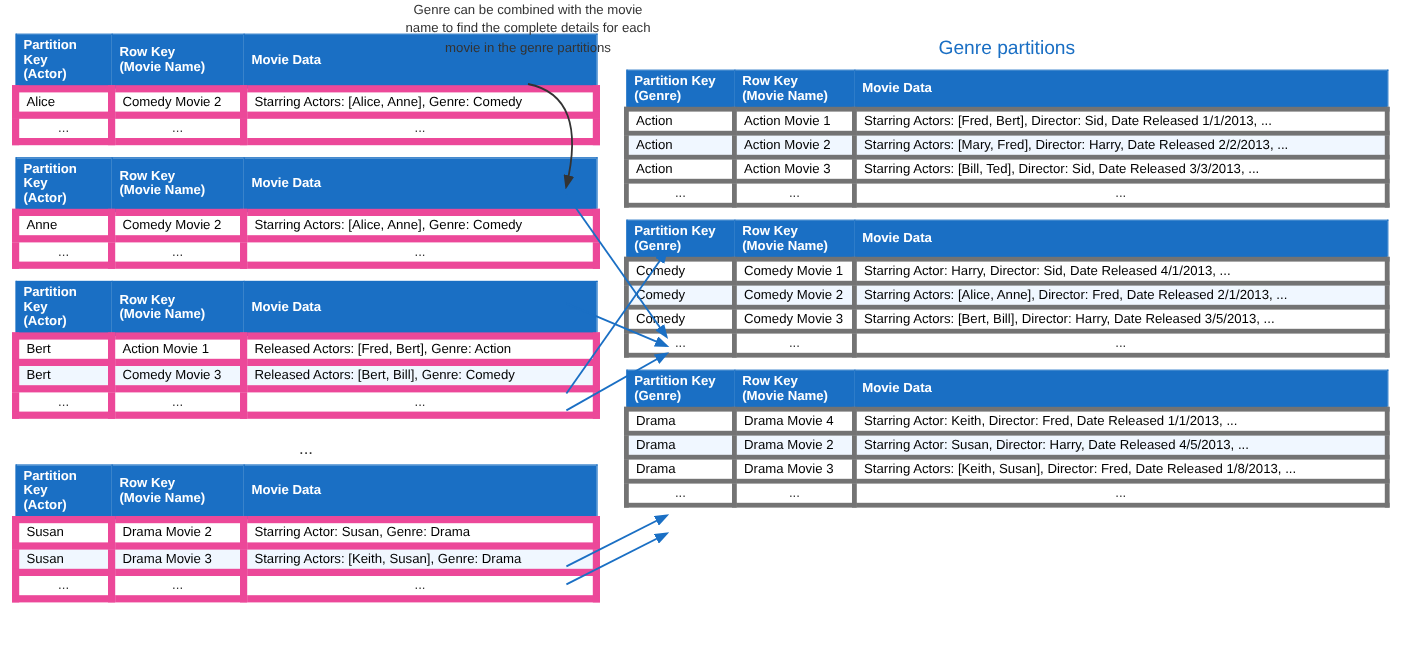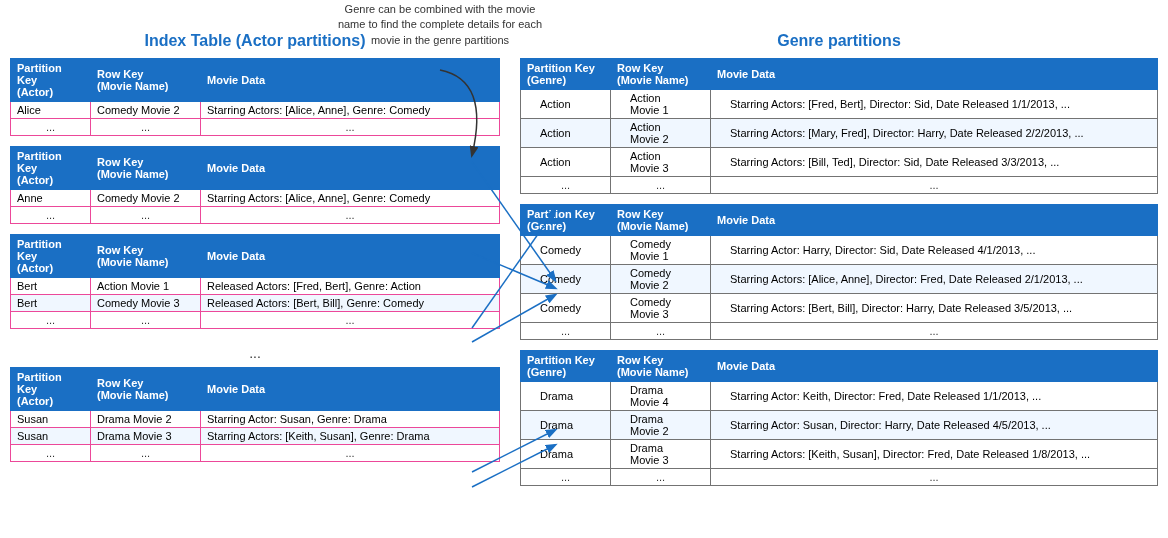--- a/index.html
+++ b/index.html
@@ -50,21 +50,21 @@
       color: white;
       padding: 3px 6px;
       text-align: left;
       font-weight: bold;
       font-size: 11px;
       border: 1px solid #1a6fc4;
     }
 
     .partition-table td {
       padding: 2px 6px;
-      border: 1px solid #ec4899;
+      border: 6px solid #ec4899;
       font-size: 11px;
       background: #fff;
     }
 
     .partition-table tr:nth-child(even) td {
       background: #f0f7ff;
     }
 
     .col-partition { width: 80px; }
     .col-row { width: 110px; }
@@ -87,21 +87,21 @@
     
     .right-side {
       flex: 1;
       padding-left: 20px;
       position: relative;
     }
 
     .right-section-title {
       color: #1a6fc4;
       font-size: 16px;
-      font-weight: bold;
+      font-weight: normal;
       text-align: center;
       margin-bottom: 8px;
       margin-top: 4px;
     }
 
     .genre-table {
       width: 100%;
       border-collapse: collapse;
       margin-bottom: 10px;
     }
@@ -110,22 +110,22 @@
       background-color: #1a6fc4;
       color: white;
       padding: 3px 6px;
       text-align: left;
       font-weight: bold;
       font-size: 11px;
       border: 1px solid #1a6fc4;
     }
 
     .genre-table td {
-      padding: 2px 19px;
-      border: 1px solid #737373;
+      padding: 2px 6px;
+      border: 4px solid #737373;
       font-size: 11px;
       background: #fff;
     }
 
     .genre-table tr:nth-child(even) td {
       background: #f0f7ff;
     }
 
     .g-col-partition { width: 90px; }
     .g-col-row { width: 100px; }
@@ -159,21 +159,20 @@
 </head>
 <body>
 
 <div class="main-container">
 
   <div class="annotation-area" style="position:absolute; top:2px; left:330px; width:220px; text-align:center; font-size:11px; z-index:10;">
     <span class="annotation-text">Genre can be combined with the movie name to find the complete details for each movie in the genre partitions</span>
   </div>
 
   <div class="left-side" style="margin-top:18px;">
-    <div class="section-title">Index Table (Actor partitions)</div>
 
     <table class="partition-table">
       <thead>
         <tr>
           <th class="col-partition">Partition Key<br>(Actor)</th>
           <th class="col-row">Row Key<br>(Movie Name)</th>
           <th class="col-movie">Movie Data</th>
         </tr>
       </thead>
       <tbody>

